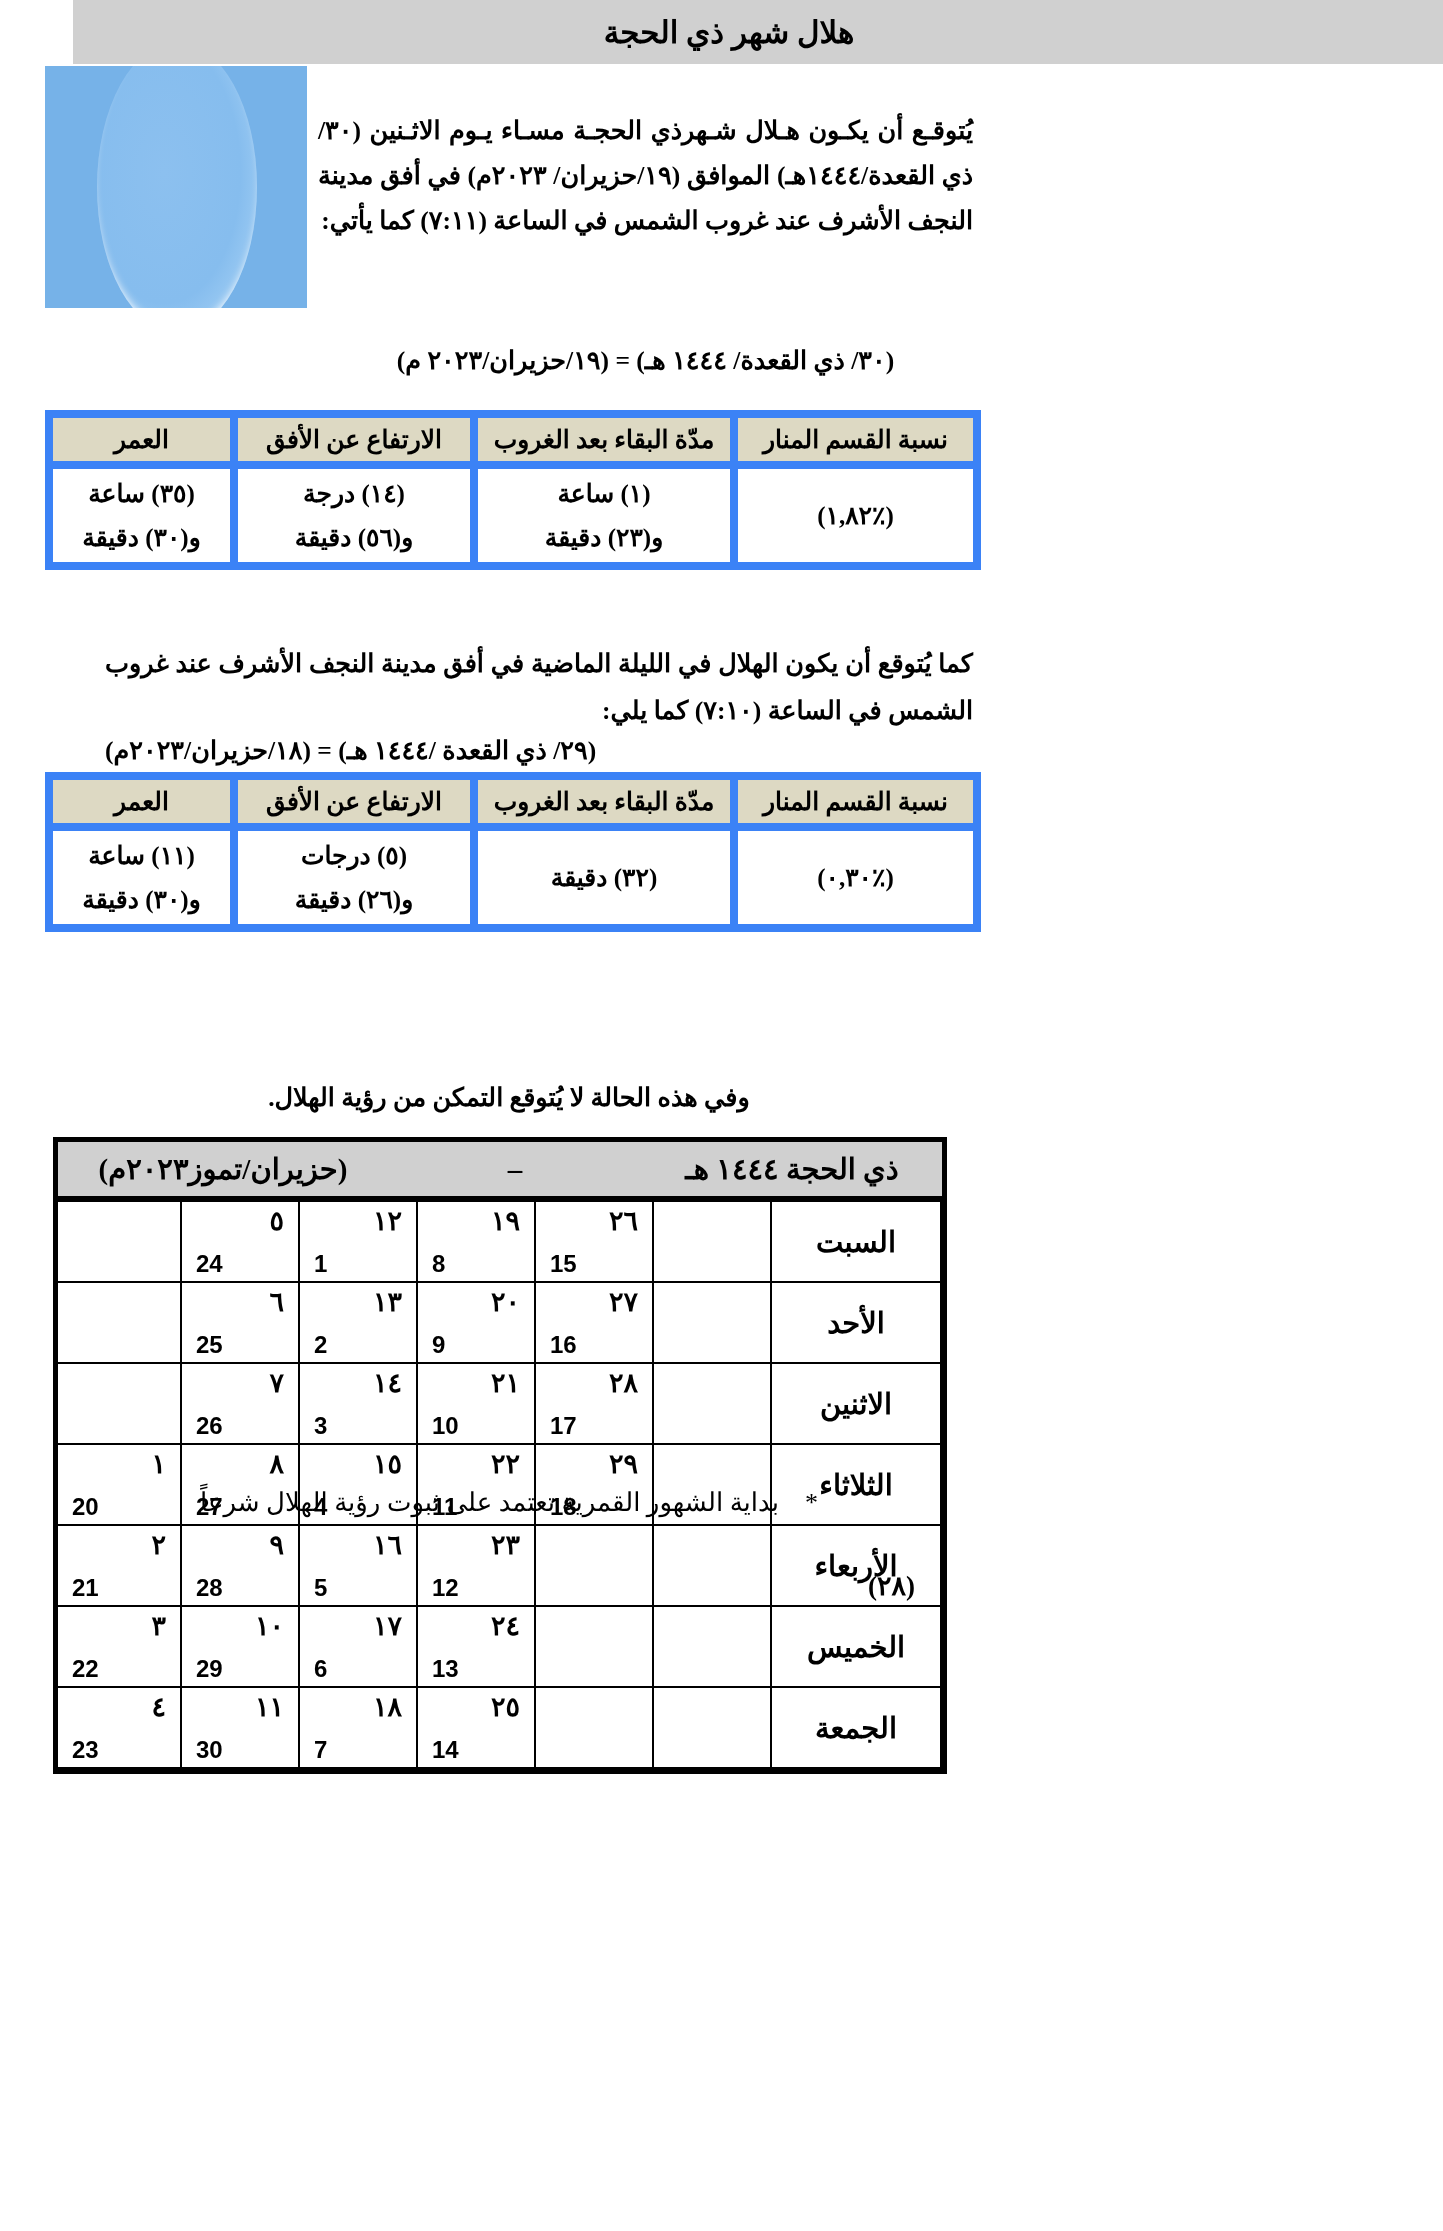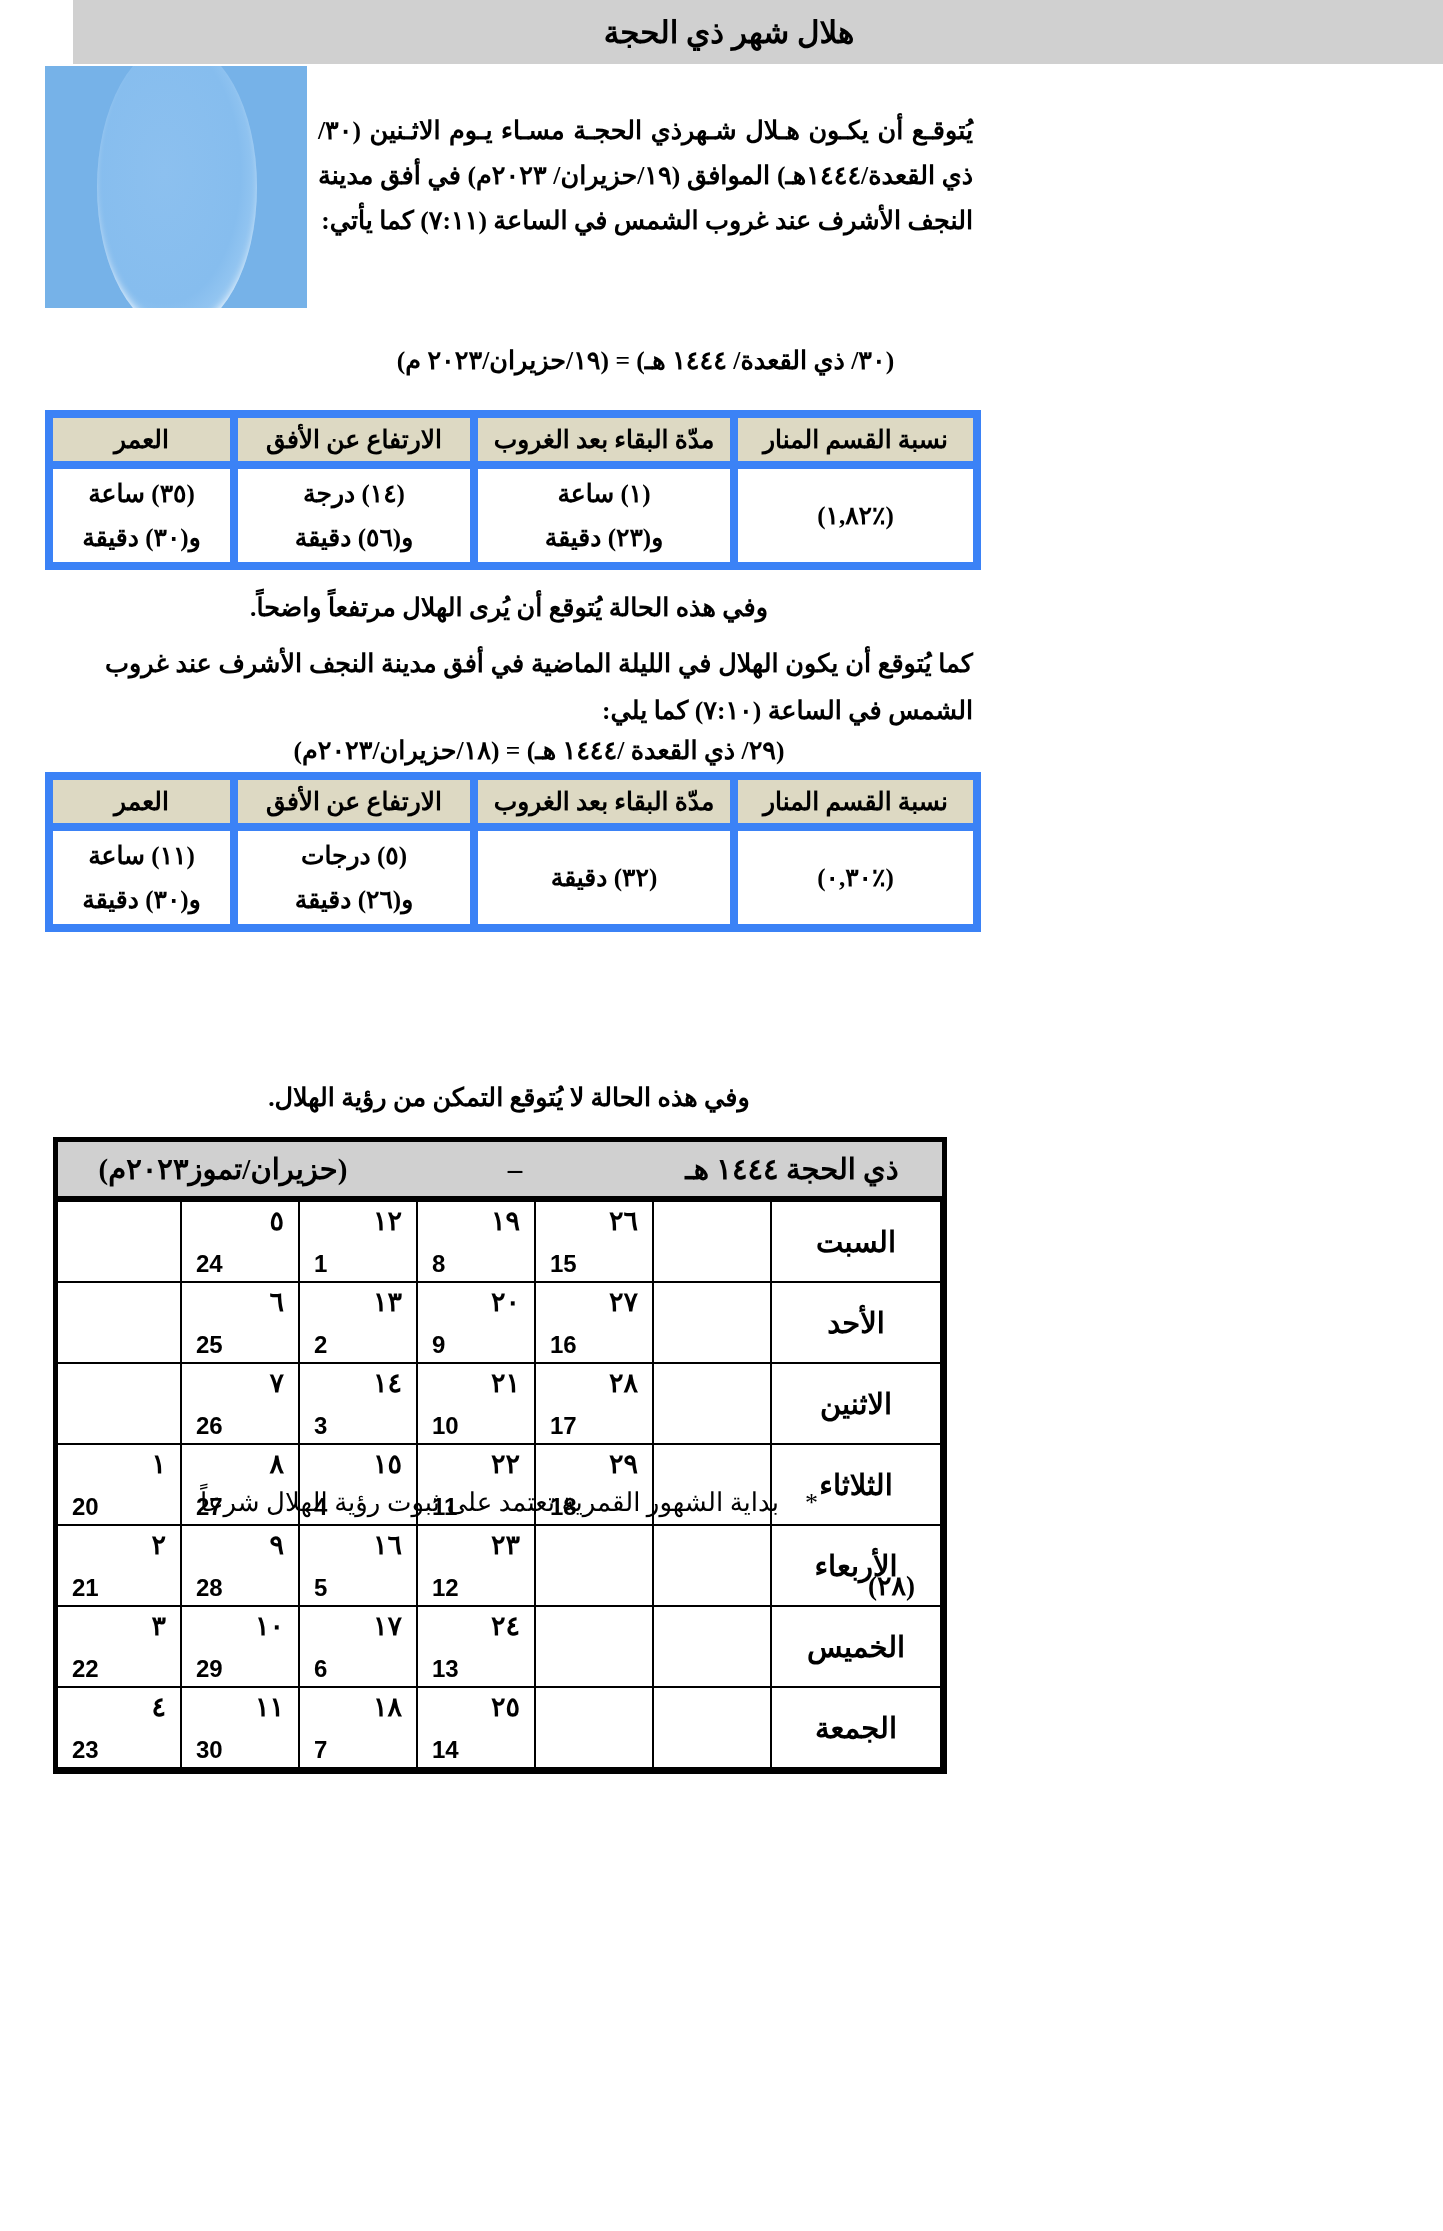--- a/index.html
+++ b/index.html
@@ -155,21 +155,21 @@
     width: 868px;
   }
   #eq-line-2 {
     position: absolute;
     left: 105px;
     top: 735px;
     width: 868px;
     font-size: 25.5px;
     font-weight: bold;
     direction: rtl;
-    text-align: center;
+    text-align: left;
   }
 
   
   #calendar-wrap {
     position: absolute;
     left: 53px;
     top: 1137px;
     width: 894px;
     border: 5px solid #000;
     box-sizing: border-box;
@@ -297,21 +297,20 @@
           <span class="cellline">و(٥٦) دقيقة</span>
         </td>
         <td>
           <span class="cellline">(٣٥) ساعة</span>
           <span class="cellline">و(٣٠) دقيقة</span>
         </td>
       </tr>
     </tbody>
   </table>
 
-  <div class="note" id="note-1">وفي هذه الحالة يُتوقع أن يُرى الهلال مرتفعاً واضحاً.</div>
 
   <div class="para2" id="para-second">كما يُتوقع أن يكون الهلال في الليلة الماضية في أفق مدينة النجف الأشرف عند غروب الشمس في الساعة (٧:١٠) كما يلي:</div>
   <div id="eq-line-2">(٢٩/ ذي القعدة /١٤٤٤ هـ) = (١٨/حزيران/٢٠٢٣م)</div>
 
   <table class="data-table" id="table-2">
     <colgroup>
       <col style="width:243px">
       <col style="width:260px">
       <col style="width:240px">
       <col style="width:185px">

